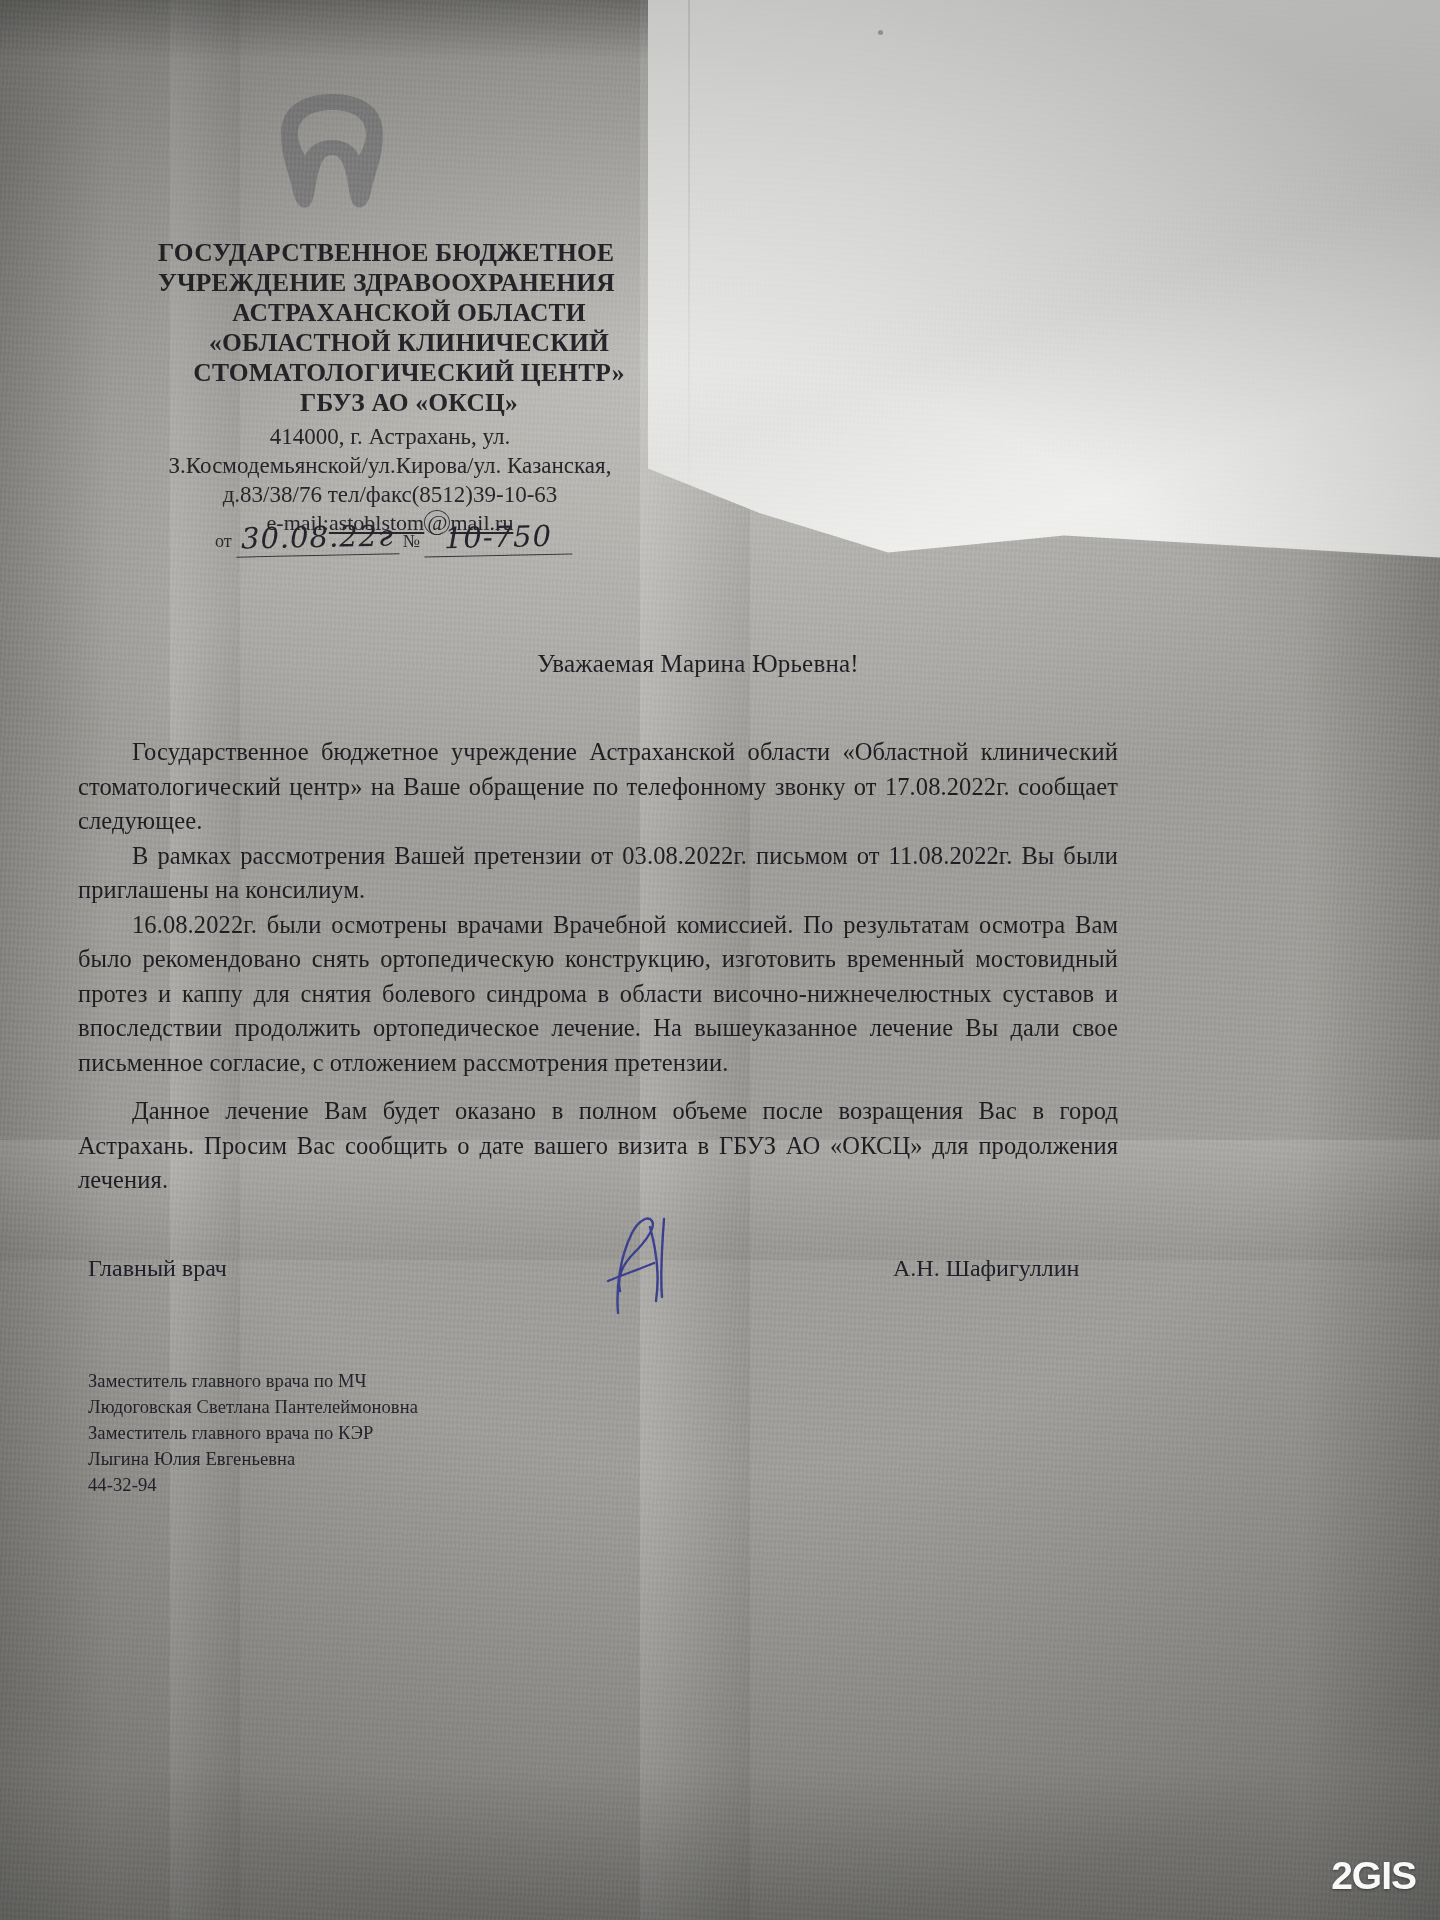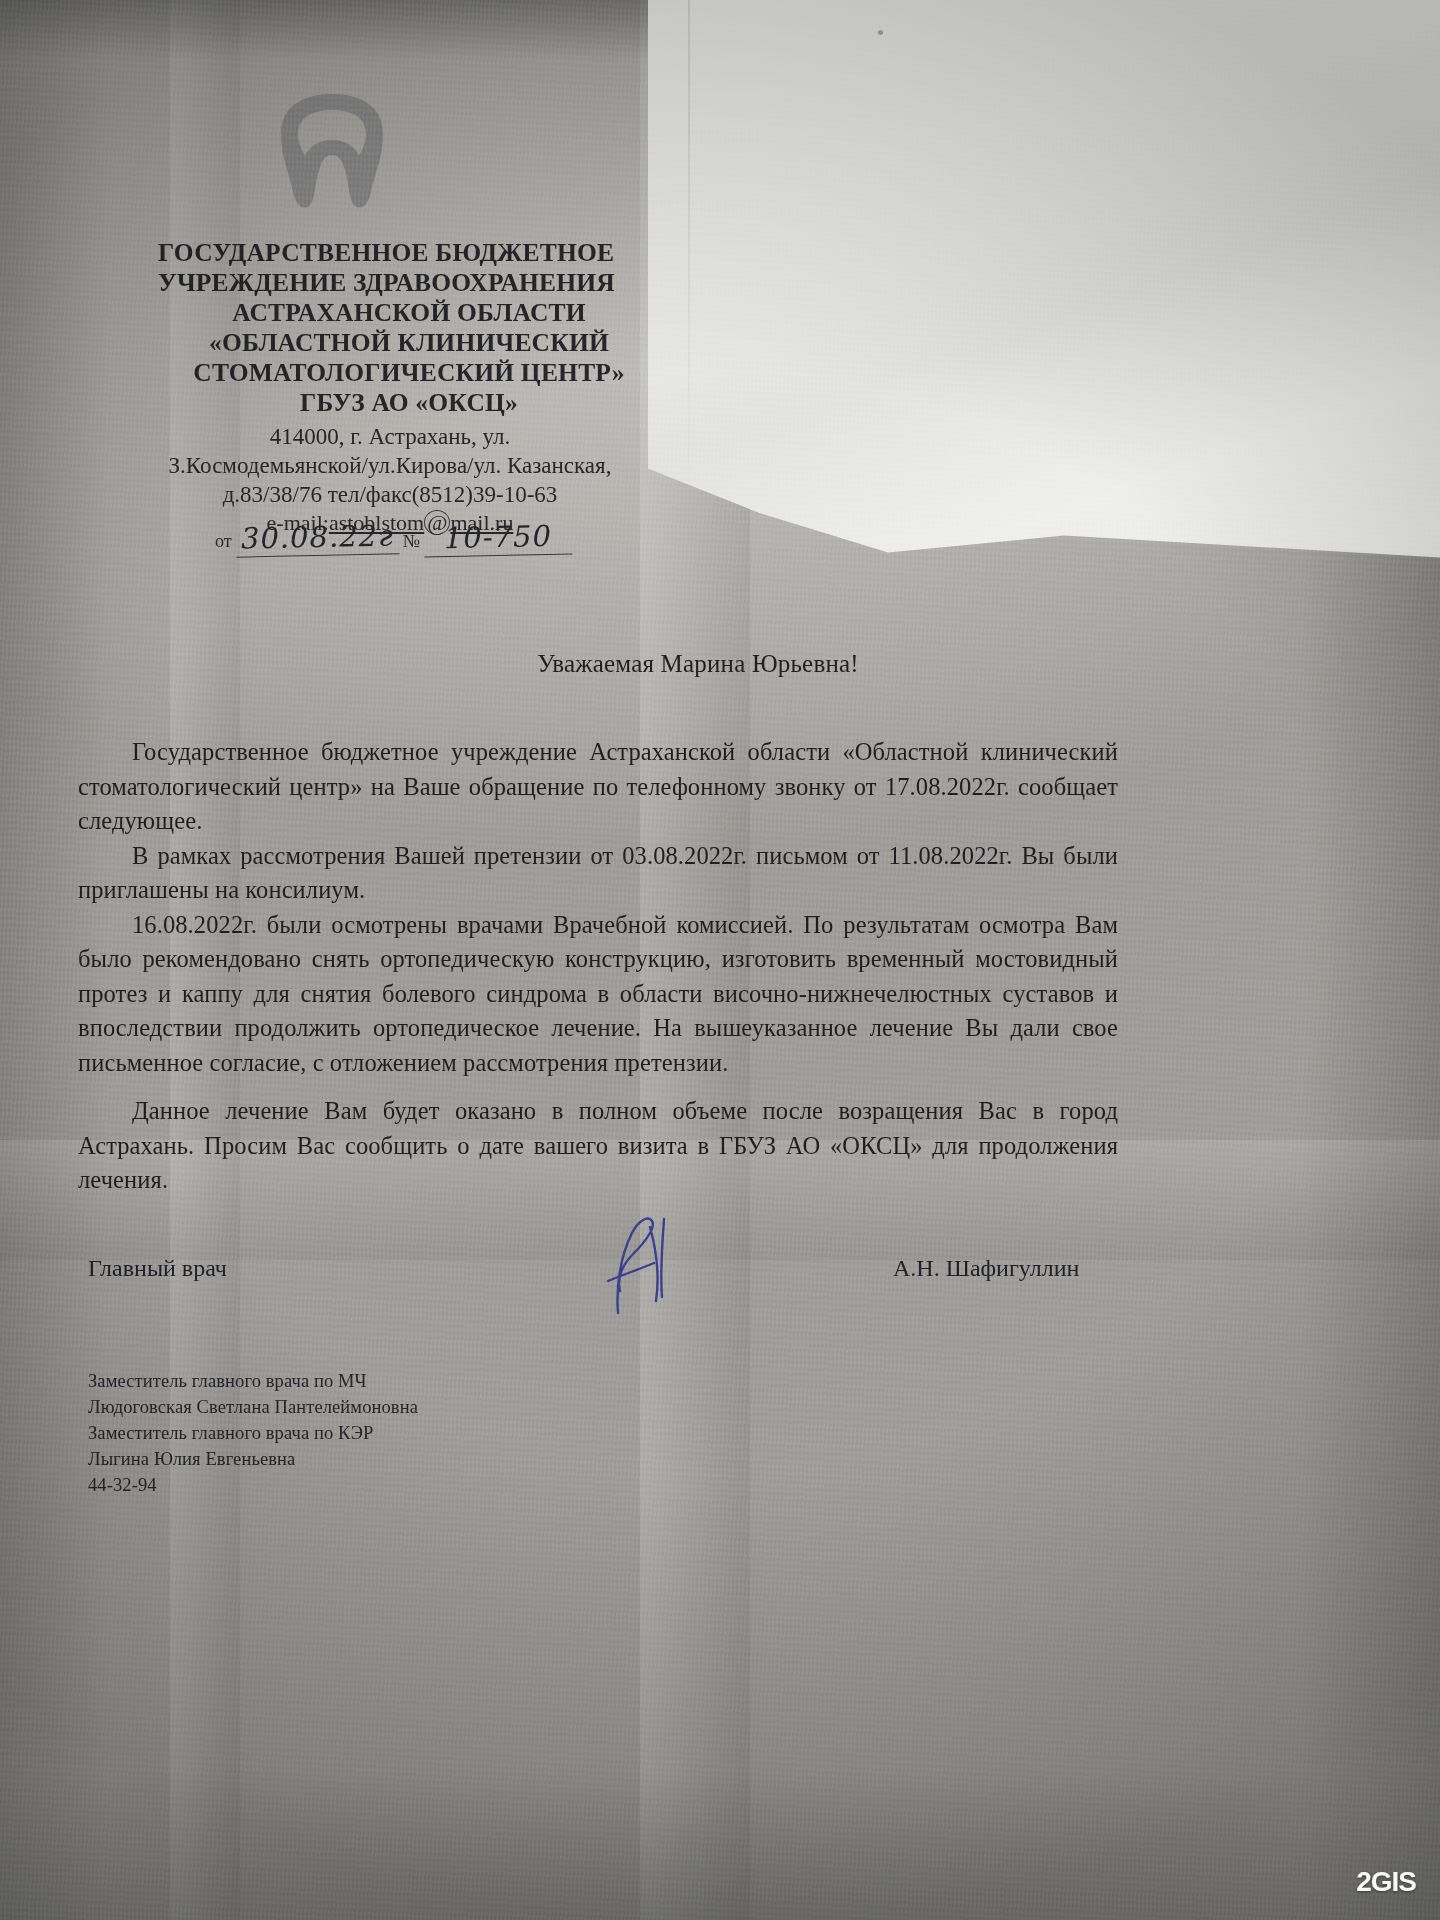--- a/index.html
+++ b/index.html
@@ -194,21 +194,21 @@
     letter-spacing: .1px;
   }
 
   
   .watermark {
     position: absolute;
     right: 24px;
     bottom: 22px;
     font-family: "Liberation Sans", sans-serif;
     font-weight: bold;
-    font-size: 28px;
+    font-size: 39px;
     letter-spacing: -1px;
     color: #ffffff;
     text-shadow: 0 1px 3px rgba(0,0,0,.45);
     opacity: .96;
   }
 
   
   .noise {
     position: absolute;
     inset: 0;

